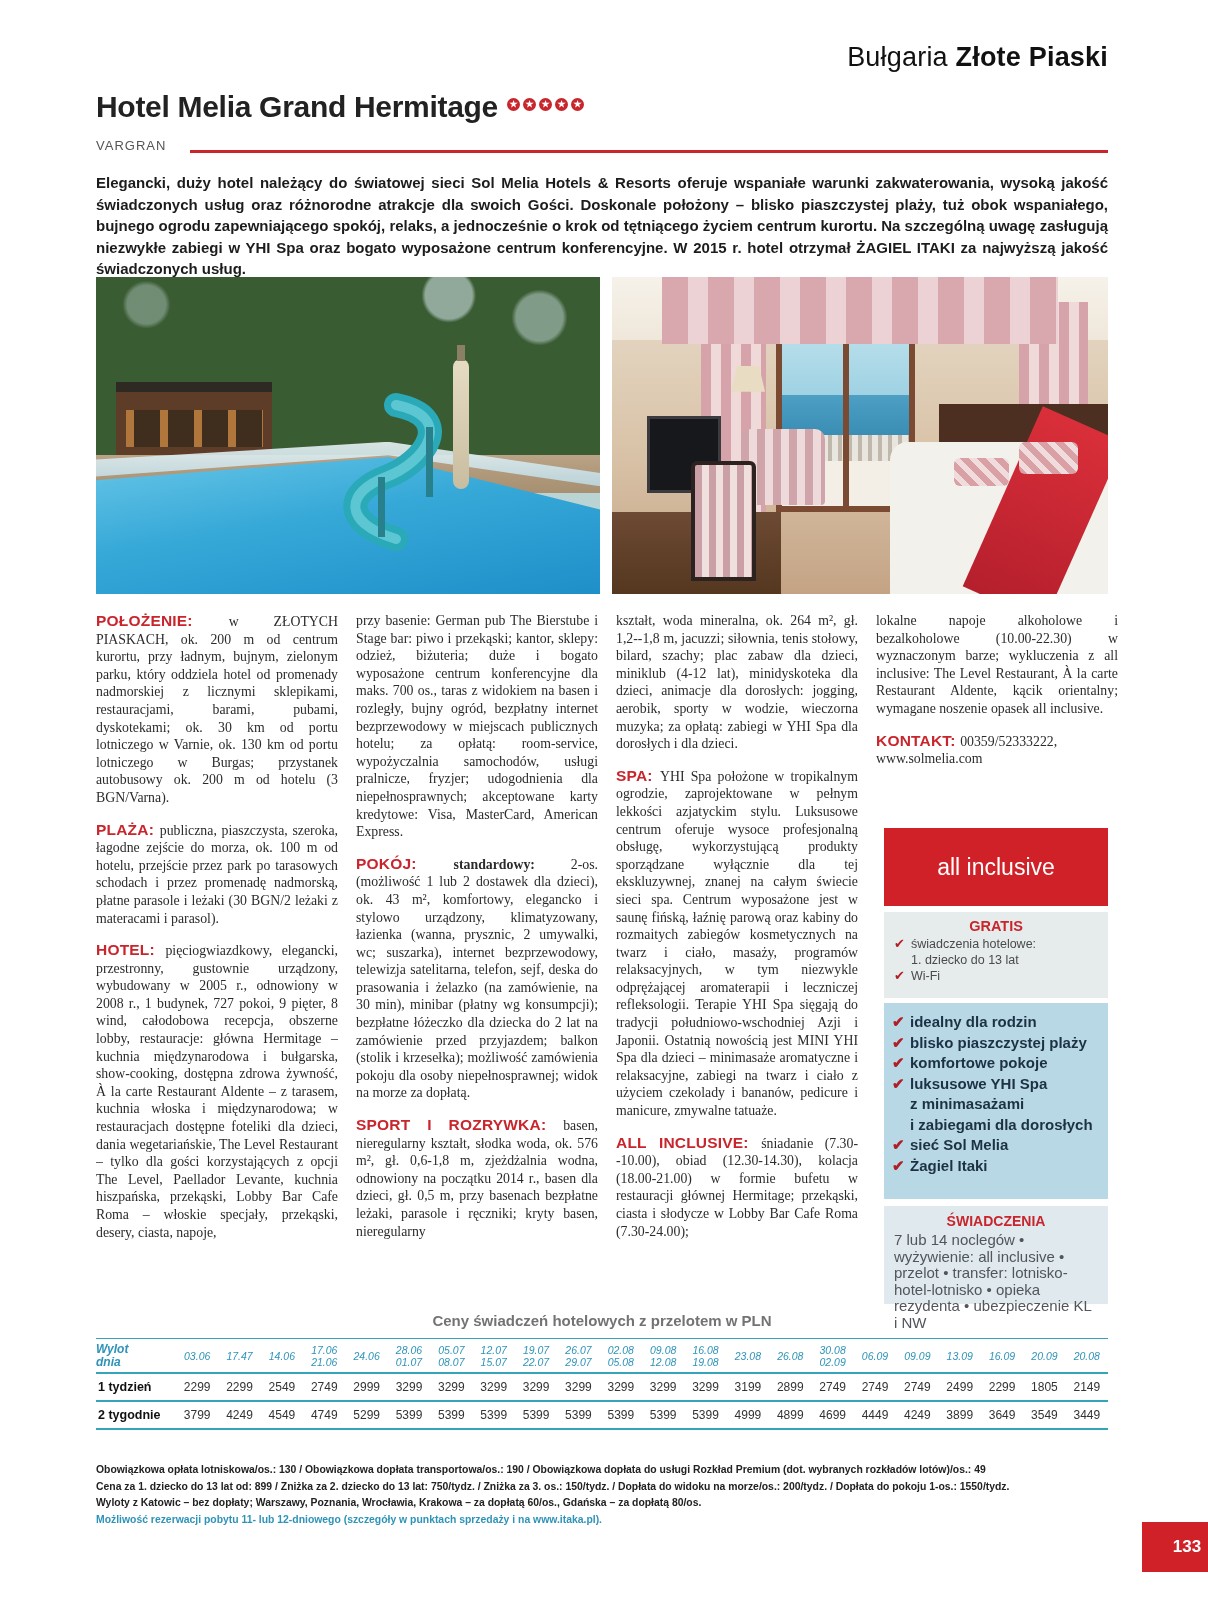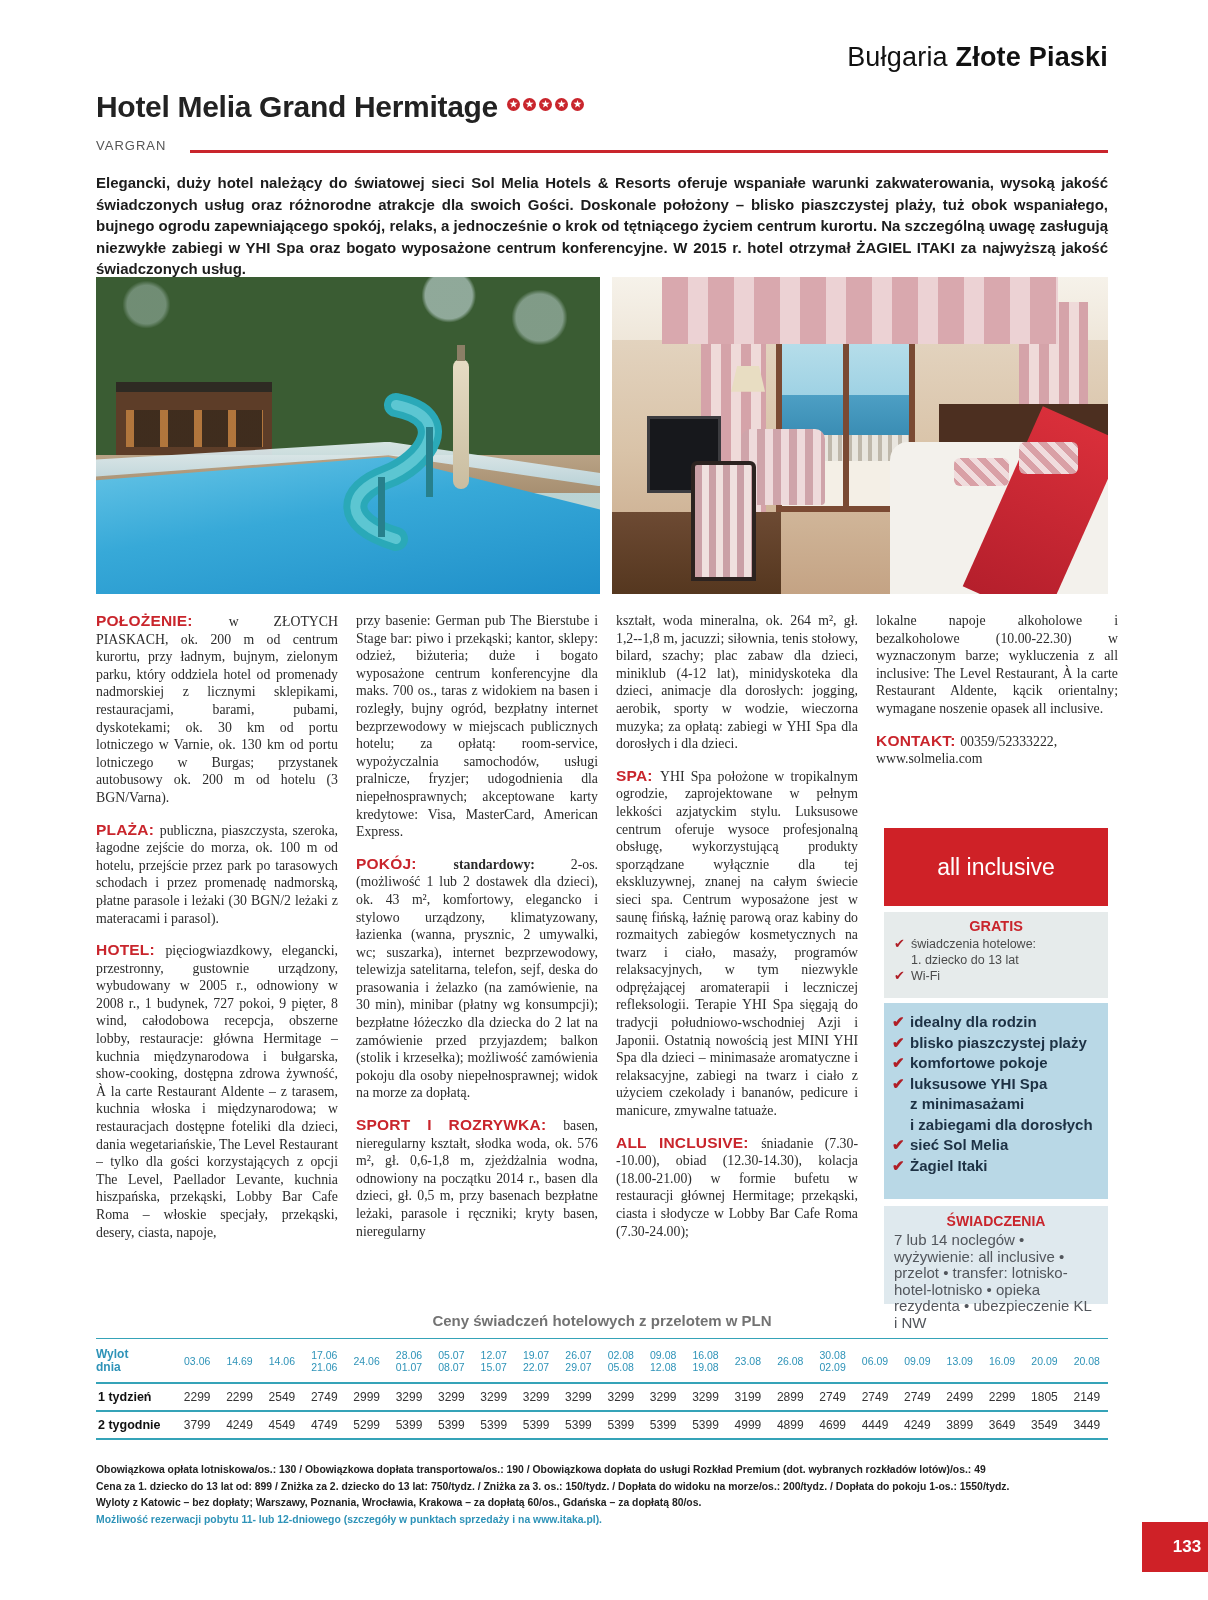--- a/index.html
+++ b/index.html
@@ -96,21 +96,21 @@
              position:relative; padding-left:18px; }
   .feature .check { position:absolute; left:0; top:0; color:#b01e26; font-size:15px; }
   .swiad-box { position:absolute; left:884px; top:1206px; width:224px; height:98px; background:#dfe9ee; padding:7px 10px; }
   .swiad-title { color:#c9252c; font-weight:700; font-size:14px; text-align:center; margin-bottom:3px; }
   .swiad-text { font-size:15px; color:#52565c; line-height:16.5px; }
   
   .table-title { position:absolute; top:1312px; left:96px; width:1012px; text-align:center;
                  font-size:15px; font-weight:700; color:#737373; }
   .price-table { position:absolute; top:1338px; left:96px; width:1012px; }
   .pt-row { display:grid; grid-template-columns:80px repeat(22, 1fr); align-items:center; }
-  .pt-header { border-top:1.5px solid #35a3b8; border-bottom:2.5px solid #35a3b8; height:46px; }
+  .pt-header { border-top:1.5px solid #35a3b8; border-bottom:2.5px solid #35a3b8; height:36px;font-style:italic; }
   .pt-data { height:28px; border-bottom:2.5px solid #35a3b8; }
   .pt-label { font-size:12.5px; font-weight:700; color:#111; padding-left:2px; }
   .pt-head-label { font-size:12px; font-weight:700; color:#2e93b8; line-height:13px; }
   .pt-date { font-size:10.5px; color:#2e93b8; text-align:center; white-space:pre-line; line-height:12px; }
   .pt-val { font-size:12px; color:#333; text-align:center; }
   
   .footnotes { position:absolute; top:1462px; left:96px; width:1012px; }
   .footnote { font-size:10.4px; font-weight:700; color:#222; line-height:16.5px; }
   .footnote.blue { color:#2e93b8; }
   
@@ -223,21 +223,21 @@
     <div class="swiad-title">ŚWIADCZENIA</div>
     <div class="swiad-text">7 lub 14 noclegów • wyżywienie: all inclusive • przelot • transfer: lotnisko-hotel-lotnisko • opieka rezydenta • ubezpieczenie KL i NW</div>
   </div>
 
   <div class="table-title">Ceny świadczeń hotelowych z przelotem w PLN</div>
   <div class="price-table" id="price-table">
       <div class="pt-row pt-header">
         <div class="pt-head-label" style="white-space: pre-line;">Wylot
 dnia</div>
         <div class="pt-date">03.06</div>
-        <div class="pt-date">14.69</div>
+        <div class="pt-date">17.47</div>
         <div class="pt-date">14.06</div>
         <div class="pt-date">17.06
 21.06</div>
         <div class="pt-date">24.06</div>
         <div class="pt-date">28.06
 01.07</div>
         <div class="pt-date">05.07
 08.07</div>
         <div class="pt-date">12.07
 15.07</div>

